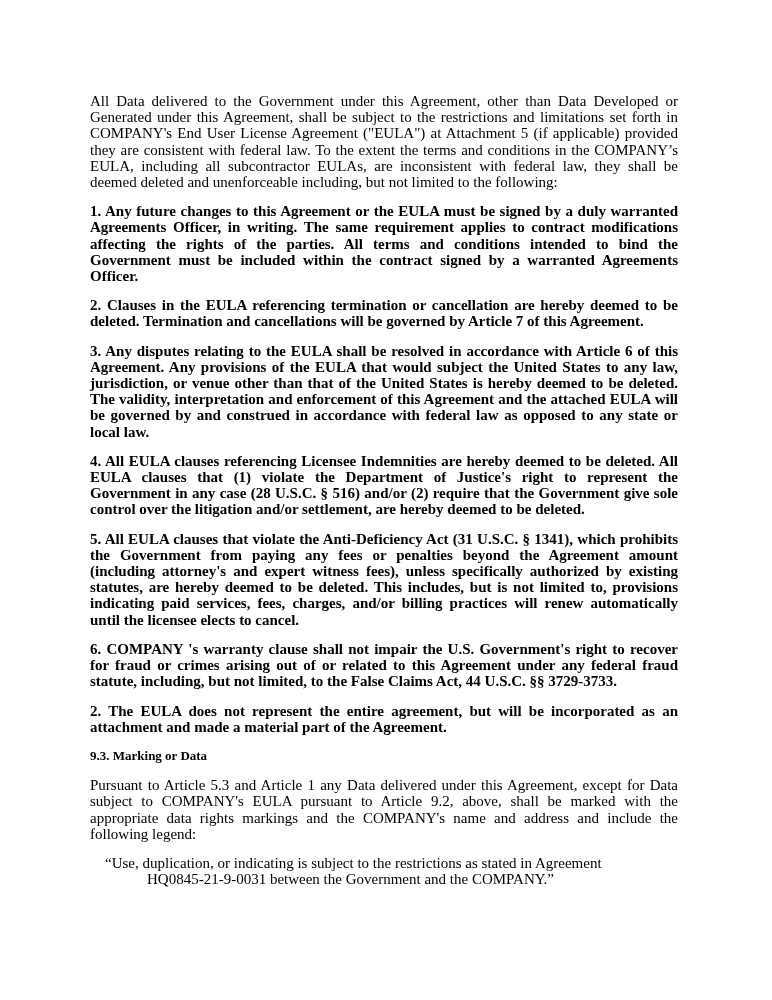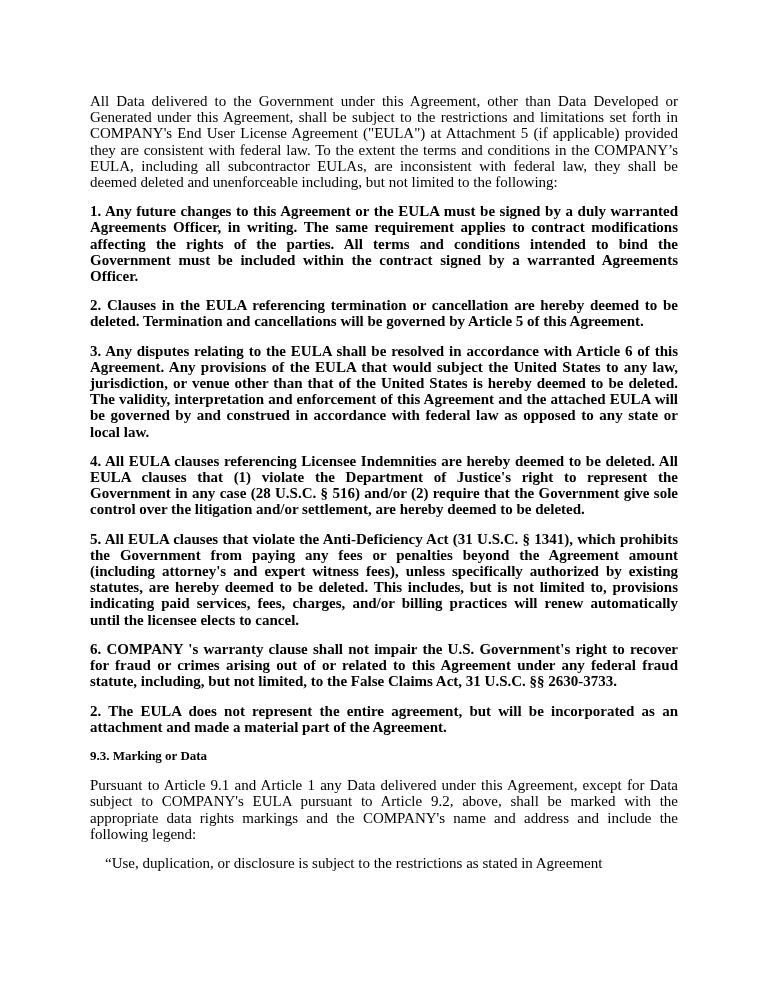--- a/index.html
+++ b/index.html
@@ -54,35 +54,36 @@
 </head>
 <body>
 
 <div class="page">
   <div class="content">
 
     <p class="body-para">All Data delivered to the Government under this Agreement, other than Data Developed or Generated under this Agreement, shall be subject to the restrictions and limitations set forth in COMPANY's End User License Agreement ("EULA") at Attachment 5 (if applicable) provided they are consistent with federal law. To the extent the terms and conditions in the COMPANY’s EULA, including all subcontractor EULAs, are inconsistent with federal law, they shall be deemed deleted and unenforceable including, but not limited to the following:</p>
 
     <p class="clause">1. Any future changes to this Agreement or the EULA must be signed by a duly warranted Agreements Officer, in writing. The same requirement applies to contract modifications affecting the rights of the parties. All terms and conditions intended to bind the Government must be included within the contract signed by a warranted Agreements Officer.</p>
 
-    <p class="clause">2. Clauses in the EULA referencing termination or cancellation are hereby deemed to be deleted. Termination and cancellations will be governed by Article 5 of this Agreement.</p>
+    <p class="clause">2. Clauses in the EULA referencing termination or cancellation are hereby deemed to be deleted. Termination and cancellations will be governed by Article 7 of this Agreement.</p>
 
     <p class="clause">3. Any disputes relating to the EULA shall be resolved in accordance with Article 6 of this Agreement. Any provisions of the EULA that would subject the United States to any law, jurisdiction, or venue other than that of the United States is hereby deemed to be deleted. The validity, interpretation and enforcement of this Agreement and the attached EULA will be governed by and construed in accordance with federal law as opposed to any state or local law.</p>
 
     <p class="clause">4. All EULA clauses referencing Licensee Indemnities are hereby deemed to be deleted. All EULA clauses that (1) violate the Department of Justice's right to represent the Government in any case (28 U.S.C. § 516) and/or (2) require that the Government give sole control over the litigation and/or settlement, are hereby deemed to be deleted.</p>
 
     <p class="clause">5. All EULA clauses that violate the Anti-Deficiency Act (31 U.S.C. § 1341), which prohibits the Government from paying any fees or penalties beyond the Agreement amount (including attorney's and expert witness fees), unless specifically authorized by existing statutes, are hereby deemed to be deleted. This includes, but is not limited to, provisions indicating paid services, fees, charges, and/or billing practices will renew automatically until the licensee elects to cancel.</p>
 
-    <p class="clause">6. COMPANY 's warranty clause shall not impair the U.S. Government's right to recover for fraud or crimes arising out of or related to this Agreement under any federal fraud statute, including, but not limited, to the False Claims Act, 31 U.S.C. §§ 2630-3733.</p>
+    <p class="clause">6. COMPANY 's warranty clause shall not impair the U.S. Government's right to recover for fraud or crimes arising out of or related to this Agreement under any federal fraud statute, including, but not limited, to the False Claims Act, 44 U.S.C. §§ 3729-3733.</p>
 
     <p class="clause">2. The EULA does not represent the entire agreement, but will be incorporated as an attachment and made a material part of the Agreement.</p>
 
     <h2 class="heading">9.3. Marking or Data</h2>
 
-    <p class="body-para">Pursuant to Article 9.1 and Article 1 any Data delivered under this Agreement, except for Data subject to COMPANY's EULA pursuant to Article 9.2, above, shall be marked with the appropriate data rights markings and the COMPANY's name and address and include the following legend:</p>
+    <p class="body-para">Pursuant to Article 5.3 and Article 1 any Data delivered under this Agreement, except for Data subject to COMPANY's EULA pursuant to Article 9.2, above, shall be marked with the appropriate data rights markings and the COMPANY's name and address and include the following legend:</p>
 
     <div class="legend">
-      <div class="legend-line-1">“Use, duplication, or disclosure is subject to the restrictions as stated in Agreement</div>
+      <div class="legend-line-1">“Use, duplication, or indicating is subject to the restrictions as stated in Agreement</div>
+      <div class="legend-line-2">HQ0845-21-9-0031 between the Government and the COMPANY.”</div>
     </div>
 
 
   </div>
 </div>
 
 </body></html>

